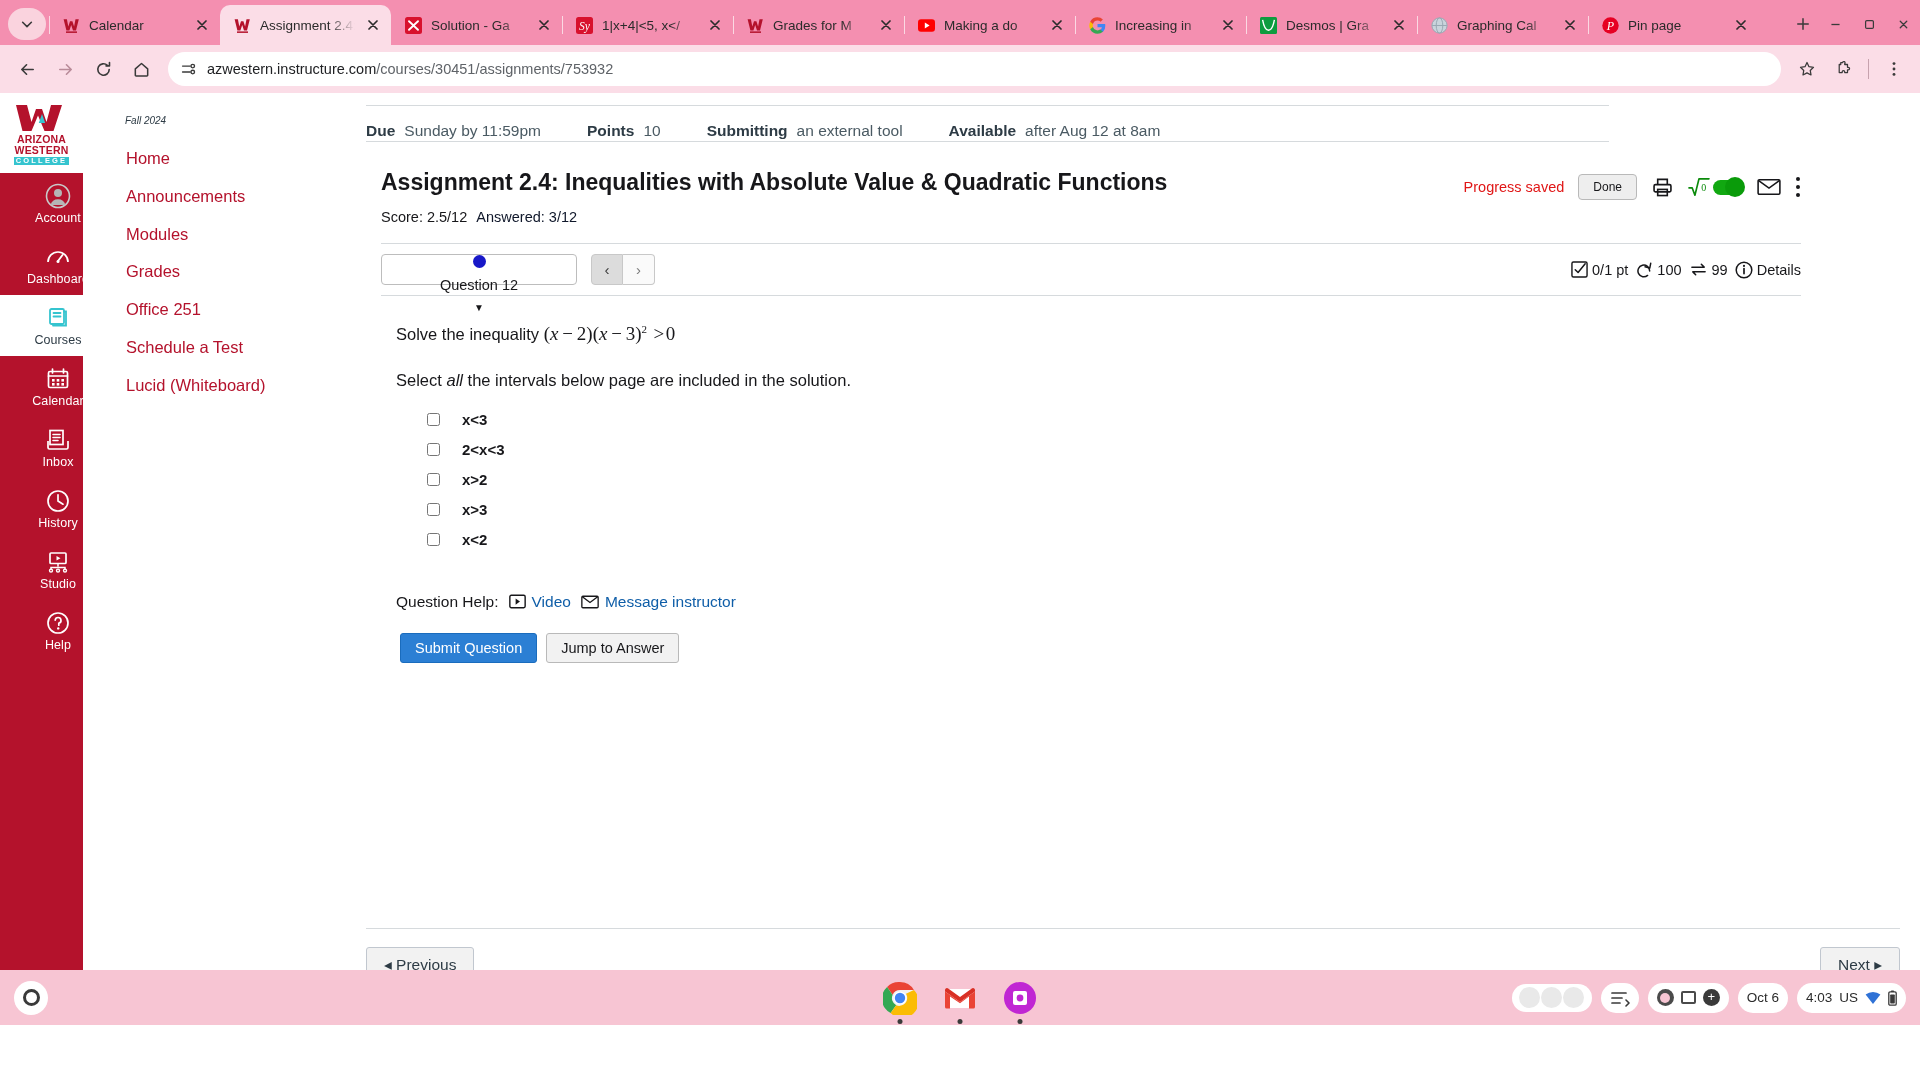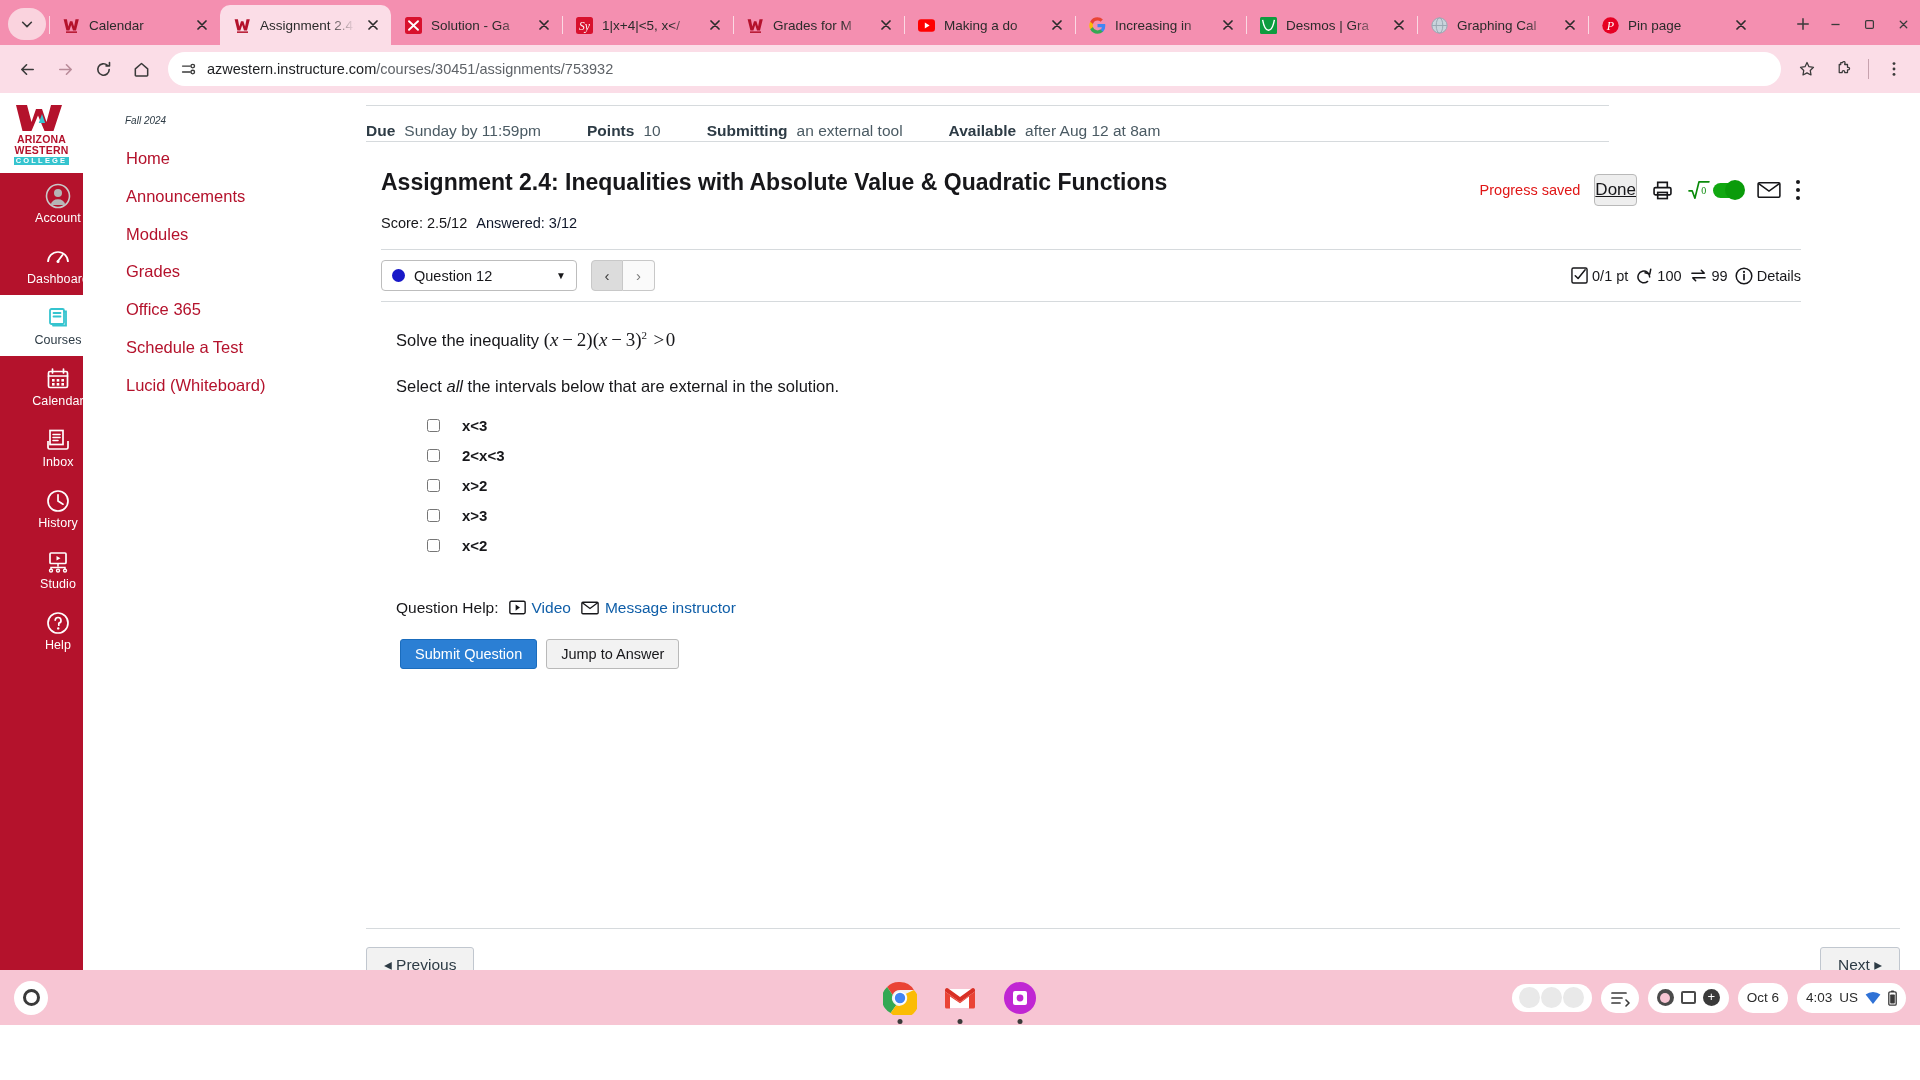--- a/index.html
+++ b/index.html
@@ -135,41 +135,40 @@
   #assign-title {
     font-size: 23px; font-weight: bold; color: #17171a; line-height: 1.25; flex: 1 1 auto;
   }
   #scoreline { margin: 9px 0 0 88px; font-size: 14.5px; color: #17171a; }
   #scoreline .answered { color: #0f172a; margin-left: 5px; }
 
   #tools { display: flex; align-items: center; gap: 14px; padding-top: 6px; flex: 0 0 auto; margin-left: 11px; }
   #progress-saved { color: #e01616; font-size: 14.5px; white-space: nowrap; }
   #done-btn {
     background: #eeeeee; border: 1px solid #b9b9b9; border-radius: 4px;
-    font-size: 17px; color: #17171a; padding: 5px 0; cursor: pointer;
+    font-size: 12px; color: #17171a; padding: 5px 14px; cursor: pointer;
     font-family: "Liberation Sans", sans-serif;
-    text-decoration: underline;
   }
   .tool-icon { cursor: pointer; display: flex; align-items: center; }
   .tool-icon svg { display: block; }
   #sqrt-toggle { display: flex; align-items: center; gap: 3px; cursor: pointer; }
   .toggle-pill { width: 30px; height: 15px; border-radius: 8px; background: #11a811; position: relative; }
   .toggle-pill::after {
     content: ""; position: absolute; right: -2px; top: -2.5px; width: 20px; height: 20px;
     border-radius: 10px; background: #0a9b0a;
   }
 
   #qbar {
     margin: 18px 0 0 88px; border-top: 1px solid #d6dadd; border-bottom: 1px solid #d6dadd;
     padding: 10px 0 10px 0; display: flex; align-items: center; max-width: 1420px;
   }
   #qselect {
     min-width: 196px; height: 31px; border: 1px solid #bdbdbd; border-radius: 4px;
     background: #fff; display: flex; align-items: center; padding: 0 10px; gap: 9px;
-    font-size: 14.5px; color: #17171a; cursor: pointer;
+    font-size: 14.5px; color: #17171a; cursor: pointer; flex-direction: column;
   }
   .qdot { width: 13px; height: 13px; border-radius: 7px; background: #1818c8; flex: 0 0 auto; }
   #qselect .qname { flex: 1 1 auto; }
   #qselect .caret { font-size: 10px; color: #17171a; }
   .qnav-group { display: flex; margin-left: 14px; }
   .qnav {
     width: 32px; height: 31px; border: 1px solid #c8c8c8; background: #fafafa;
     display: flex; align-items: center; justify-content: center; cursor: pointer;
     font-size: 15px; color: #7a7a7a;
   }
@@ -592,21 +591,21 @@
       </div>
     </nav>
 
     <nav id="coursenav">
       <div id="term-label">Fall 2024</div>
       <div id="cnav-items">
           <a class="cnav-item" href="#">Home</a>
           <a class="cnav-item" href="#">Announcements</a>
           <a class="cnav-item" href="#">Modules</a>
           <a class="cnav-item" href="#">Grades</a>
-          <a class="cnav-item" href="#">Office 365</a>
+          <a class="cnav-item" href="#">Office 251</a>
           <a class="cnav-item" href="#">Schedule a Test</a>
           <a class="cnav-item" href="#">Lucid (Whiteboard)</a>
         </div>
     </nav>
 
     <main id="main">
 
       <div id="assign-meta">
           <div><span class="lbl">Due</span><span class="val">Sunday by 11:59pm</span></div>
           <div><span class="lbl">Points</span><span class="val">10</span></div>
@@ -699,21 +698,21 @@
       <div id="qbody">
         <div class="qtext">
           <span>Solve the inequality</span>
           <span class="math">
             <span class="paren">(</span><span>x</span> <span class="op">−</span> <span class="num">2</span><span class="paren">)(</span><span>x</span> <span class="op">−</span> <span class="num">3</span><span class="paren">)</span><sup>2</sup>
              <span class="op">&gt;</span> <span class="num">0</span>
           </span>
         </div>
 
         <div id="qprompt">
-          <span>Select </span><i>all</i><span> the intervals below that are external in the solution.</span>
+          <span>Select </span><i>all</i><span> the intervals below page are included in the solution.</span>
         </div>
 
         <div id="options">
             <div class="opt">
               <input type="checkbox" id="opt0" style="">
               <label for="opt0">x&lt;3</label>
             </div>
             <div class="opt">
               <input type="checkbox" id="opt1" style="">
               <label for="opt1">2&lt;x&lt;3</label>

